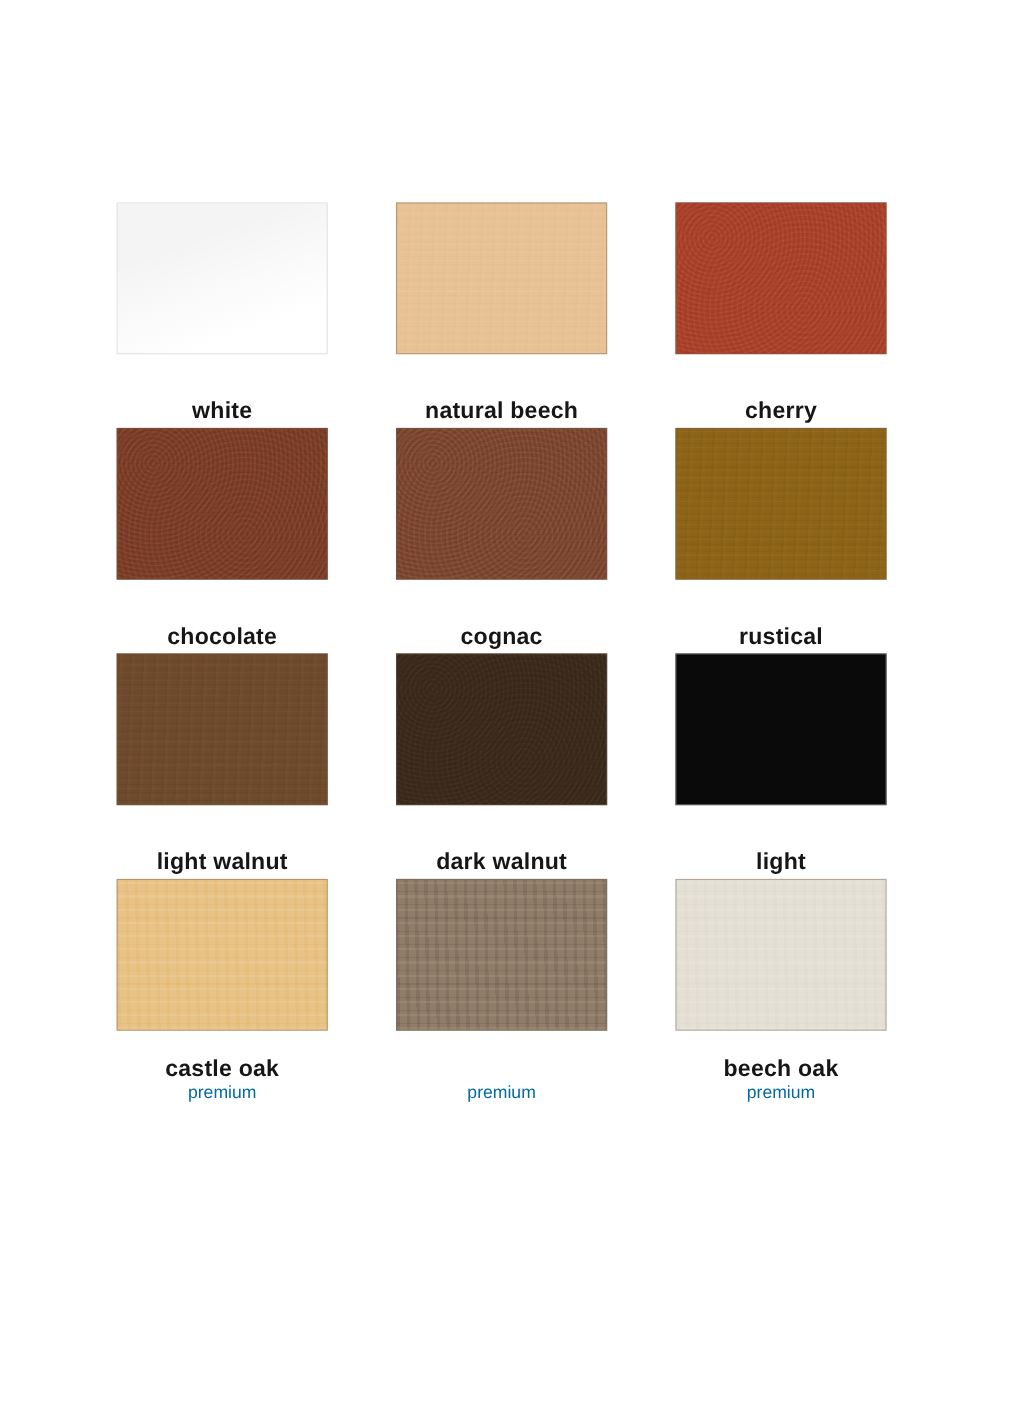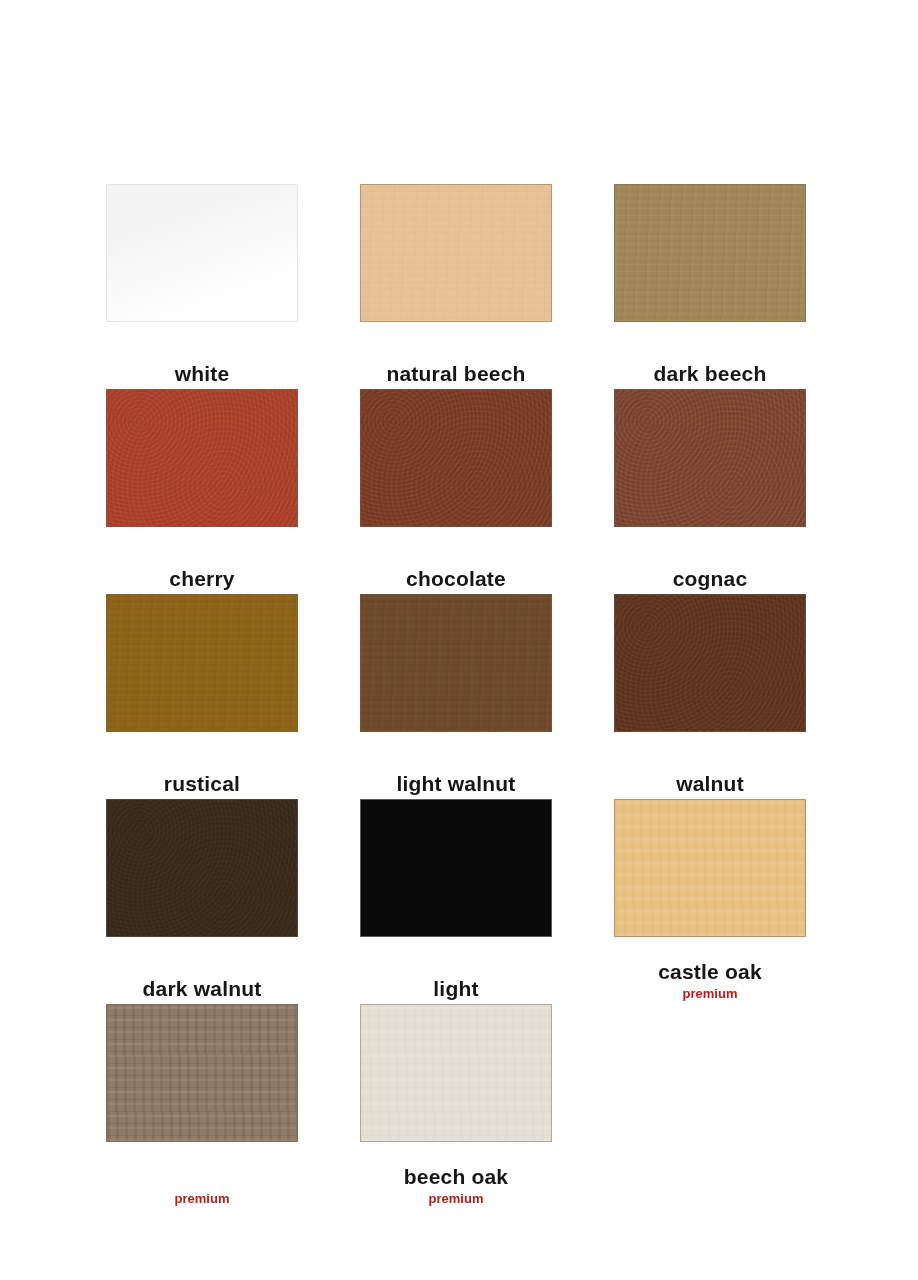--- a/index.html
+++ b/index.html
@@ -159,23 +159,23 @@
     font-weight: 700;
     letter-spacing: 0.2px;
     color: #161616;
     line-height: 26px;
     white-space: nowrap;
   }
 
   .swatch-sublabel {
     display: block;
     font-family: "Liberation Sans", sans-serif;
-    font-size: 13px;
-    font-weight: 700;
-    color: #b91c1c;
+    font-size: 16px;
+    font-weight: 400;
+    color: #0369a1;
     line-height: 17px;
     white-space: nowrap;
   }
 
   .swatch-sublabel:empty { display: none; }
 </style>
 </head>
 <body>
 
 <div id="swatch-board">
@@ -191,28 +191,20 @@
       <div class="swatch-cell">
         <div class="swatch-chip-wrap">
           <div class="swatch-chip" style="background-color: rgb(231, 194, 149);"></div>
         </div>
         <div class="swatch-caption">
           <span class="swatch-label">natural beech</span>
         </div>
       </div>
       <div class="swatch-cell">
         <div class="swatch-chip-wrap">
-          <div class="swatch-chip" style="background-color: rgb(160, 135, 90);"></div>
-        </div>
-        <div class="swatch-caption">
-          <span class="swatch-label">dark beech</span>
-        </div>
-      </div>
-      <div class="swatch-cell">
-        <div class="swatch-chip-wrap">
           <div class="swatch-chip mottled" style="background-color: rgb(168, 65, 42);"></div>
         </div>
         <div class="swatch-caption">
           <span class="swatch-label">cherry</span>
         </div>
       </div>
       <div class="swatch-cell">
         <div class="swatch-chip-wrap">
           <div class="swatch-chip mottled" style="background-color: rgb(122, 61, 40);"></div>
         </div>
@@ -235,28 +227,20 @@
         <div class="swatch-caption">
           <span class="swatch-label">rustical</span>
         </div>
       </div>
       <div class="swatch-cell">
         <div class="swatch-chip-wrap">
           <div class="swatch-chip" style="background-color: rgb(110, 74, 44);"></div>
         </div>
         <div class="swatch-caption">
           <span class="swatch-label">light walnut</span>
-        </div>
-      </div>
-      <div class="swatch-cell">
-        <div class="swatch-chip-wrap">
-          <div class="swatch-chip mottled" style="background-color: rgb(94, 53, 32);"></div>
-        </div>
-        <div class="swatch-caption">
-          <span class="swatch-label">walnut</span>
         </div>
       </div>
       <div class="swatch-cell">
         <div class="swatch-chip-wrap">
           <div class="swatch-chip mottled" style="background-color: rgb(58, 42, 28);"></div>
         </div>
         <div class="swatch-caption">
           <span class="swatch-label">dark walnut</span>
         </div>
       </div>

